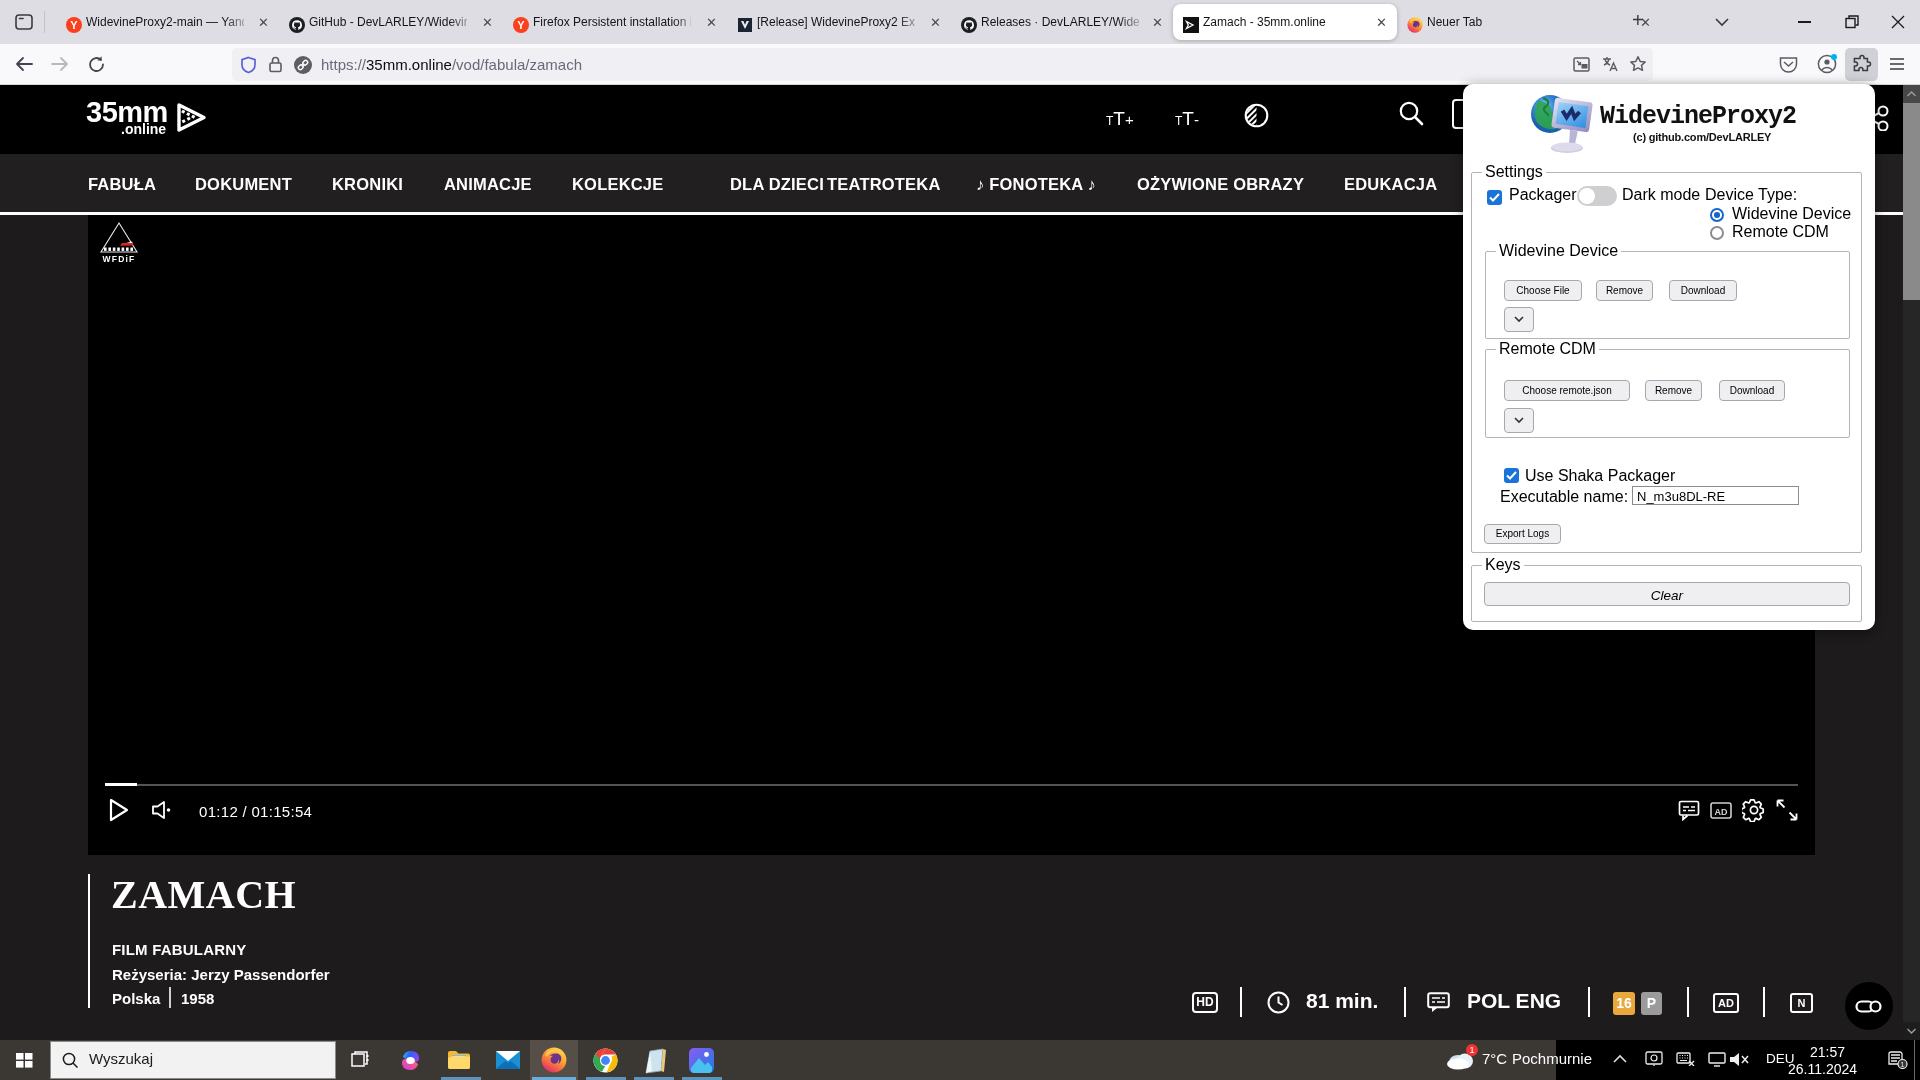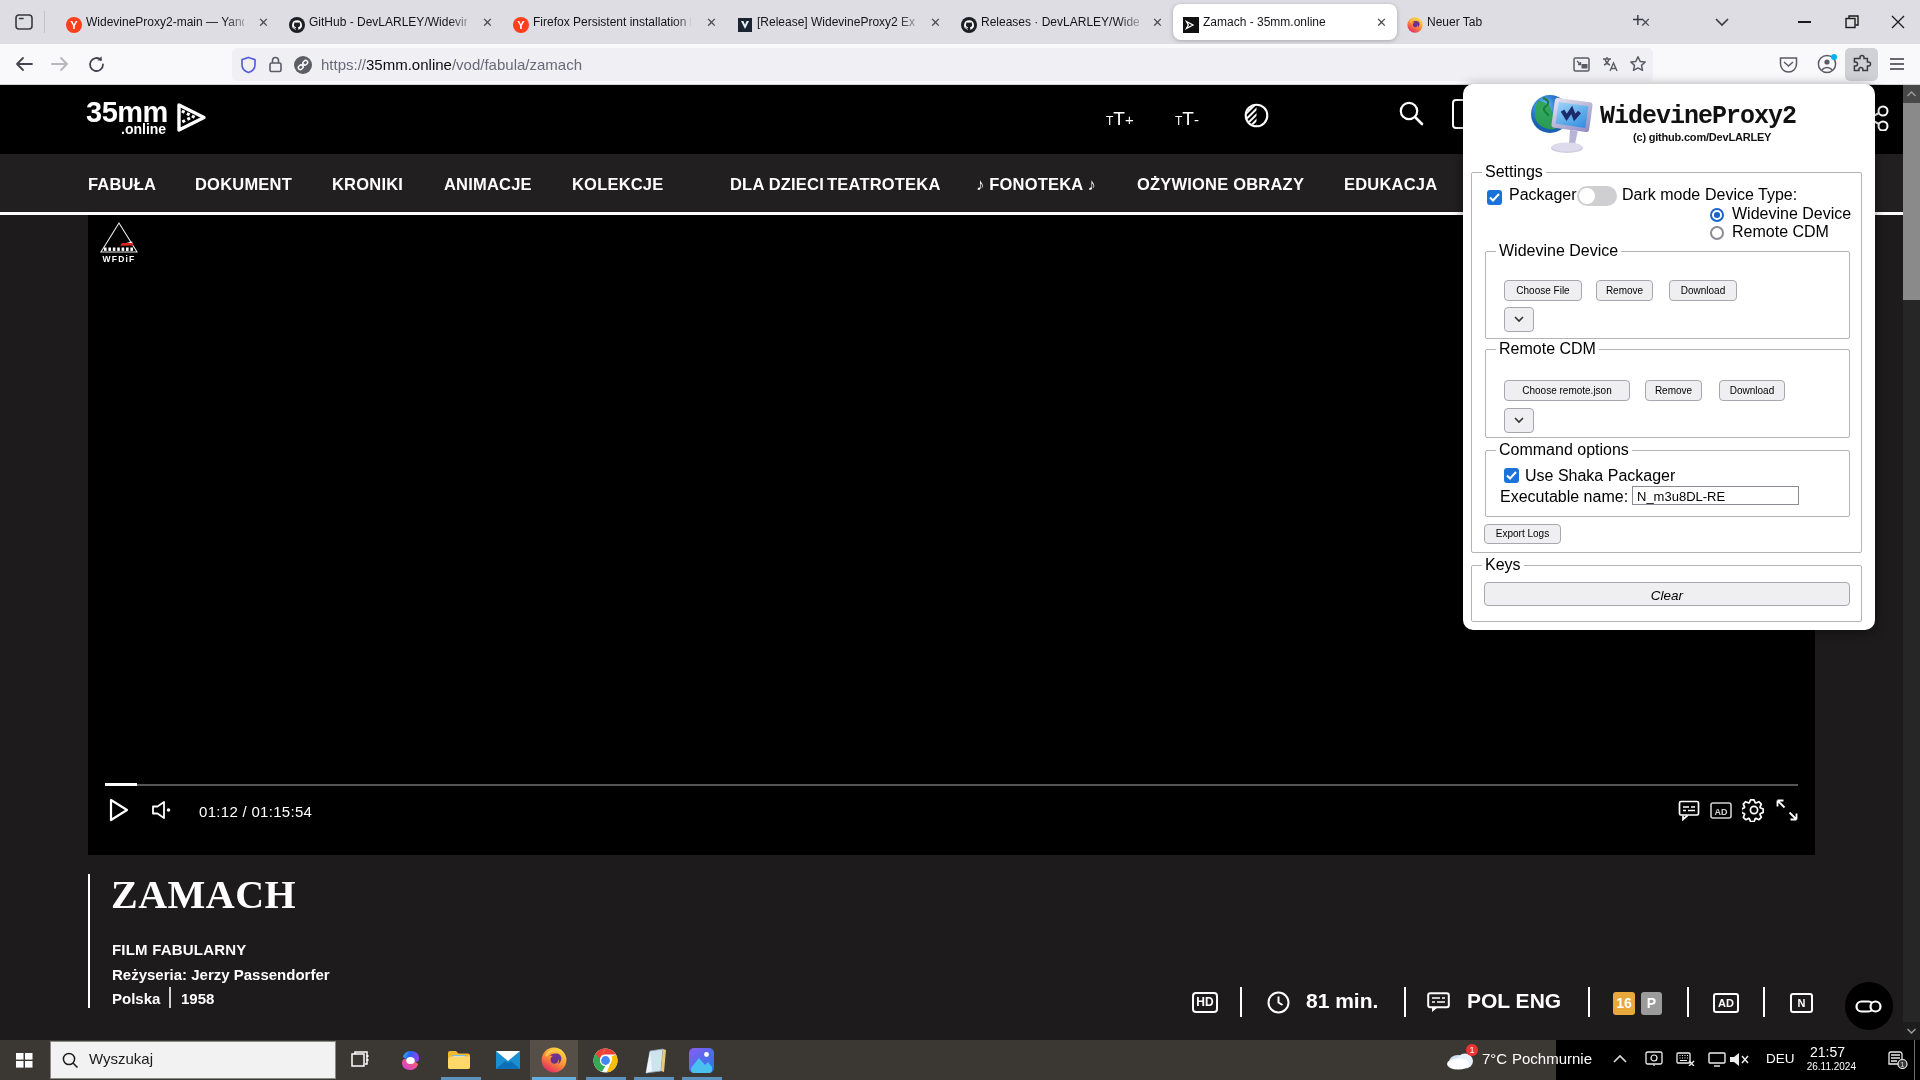--- a/index.html
+++ b/index.html
@@ -405,23 +405,20 @@
         <legend>Remote CDM</legend>
       </fieldset>
     <div class="btn" style="left:41px;top:296px;width:126px;height:21px;line-height:19px;">Choose remote.json</div>
     <div class="btn" style="left:182px;top:296px;width:57px;height:21px;line-height:19px;">Remove</div>
     <div class="btn" style="left:256px;top:296px;width:66px;height:21px;line-height:19px;">Download</div>
     <div class="btn" style="left:41px;top:324px;width:30px;height:25px;"></div>
     <svg class="abs" style="left:51px;top:333px" width="10" height="7" viewBox="0 0 10 7">
         <path d="M1 1l4 4 4-4" fill="none" stroke="#333" stroke-width="1.6"></path>
       </svg>
 
-    <fieldset style="left:22px;top:357px;width:365px;height:76px;">
-        <legend>Command options</legend>
-      </fieldset>
     <div class="abs" style="left:41px;top:384px;width:15px;height:15px;background:#1a73d9;border-radius:3px;"></div>
     <svg class="abs" style="left:43px;top:387px" width="11" height="9" viewBox="0 0 11 9">
         <path d="M1 4.5l3 3L10 1" fill="none" stroke="#fff" stroke-width="2"></path>
       </svg>
     <div class="abs" style="left:62px;top:383px;">Use Shaka Packager</div>
     <div class="abs" style="left:37px;top:404px;">Executable name:</div>
     <div class="abs" style="left:169px;top:402px;width:167px;height:19px;border:1px solid #8b8b94;background:#fff;font-size:13px;line-height:19px;padding-left:4px;box-sizing:border-box;">N_m3u8DL-RE</div>
     <div class="btn" style="left:21px;top:440px;width:77px;height:20px;line-height:18px;">Export Logs</div>
 
     <fieldset style="left:8px;top:472px;width:391px;height:66px;">
@@ -560,21 +557,21 @@
     <svg class="abs" style="left:1708px;top:12px" width="18" height="15" viewBox="0 0 18 15">
         <rect x="1" y="1" width="16" height="10" rx="1" fill="none" stroke="#eee" stroke-width="1.4"></rect>
         <path d="M6 14h6" stroke="#eee" stroke-width="1.4"></path>
       </svg>
     <svg class="abs" style="left:1729px;top:11px" width="21" height="17" viewBox="0 0 21 17">
         <path d="M1 6h4l5-4v13l-5-4H1z" fill="#eee"></path>
         <path d="M13 5l6 7M19 5l-6 7" stroke="#eee" stroke-width="1.5"></path>
       </svg>
     <div class="abs" style="left:1766px;top:11px;font-size:13.5px;color:#fff;">DEU</div>
     <div class="abs" style="left:1795px;top:4px;width:50px;text-align:right;font-size:14px;color:#fff;">21:57</div>
-    <div class="abs" style="left:1788px;top:21px;width:68px;text-align:right;font-size:10px;color:#fff;">26.11.2024</div>
+    <div class="abs" style="left:1788px;top:21px;width:68px;text-align:center;font-size:14px;color:#fff;">26.11.2024</div>
     <svg class="abs" style="left:1888px;top:11px" width="20" height="18" viewBox="0 0 20 18">
         <path d="M1 13h13V3a2 2 0 0 0-2-2H3a2 2 0 0 0-2 2zM3 4h9M3 7h9M3 10h6" fill="none" stroke="#eee" stroke-width="1.3"></path>
         <circle cx="14.5" cy="13" r="4.5" fill="#3b3733" stroke="#eee" stroke-width="1.2"></circle>
         <text x="14.5" y="16" font-size="7" fill="#eee" text-anchor="middle" font-family="Liberation Sans">1</text>
       </svg>
     <div class="abs" style="left:1914px;top:0;width:1px;height:40px;background:#6a6a6a;"></div>
   </div>
   <div class="abs" id="scrollbarparts">
     <div class="abs" style="left:1903px;top:85px;width:17px;height:18px;background:#484848;"></div>
     <svg class="abs" style="left:1907px;top:91px" width="9" height="6" viewBox="0 0 9 6">

